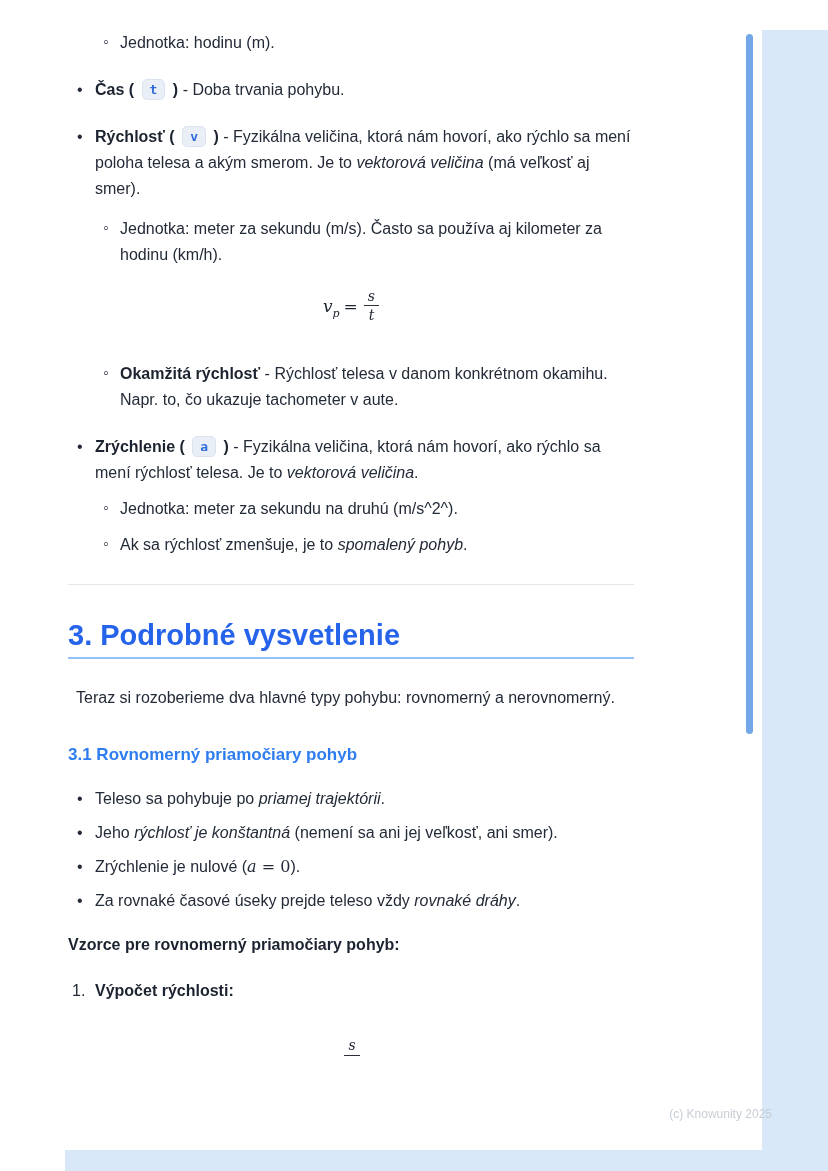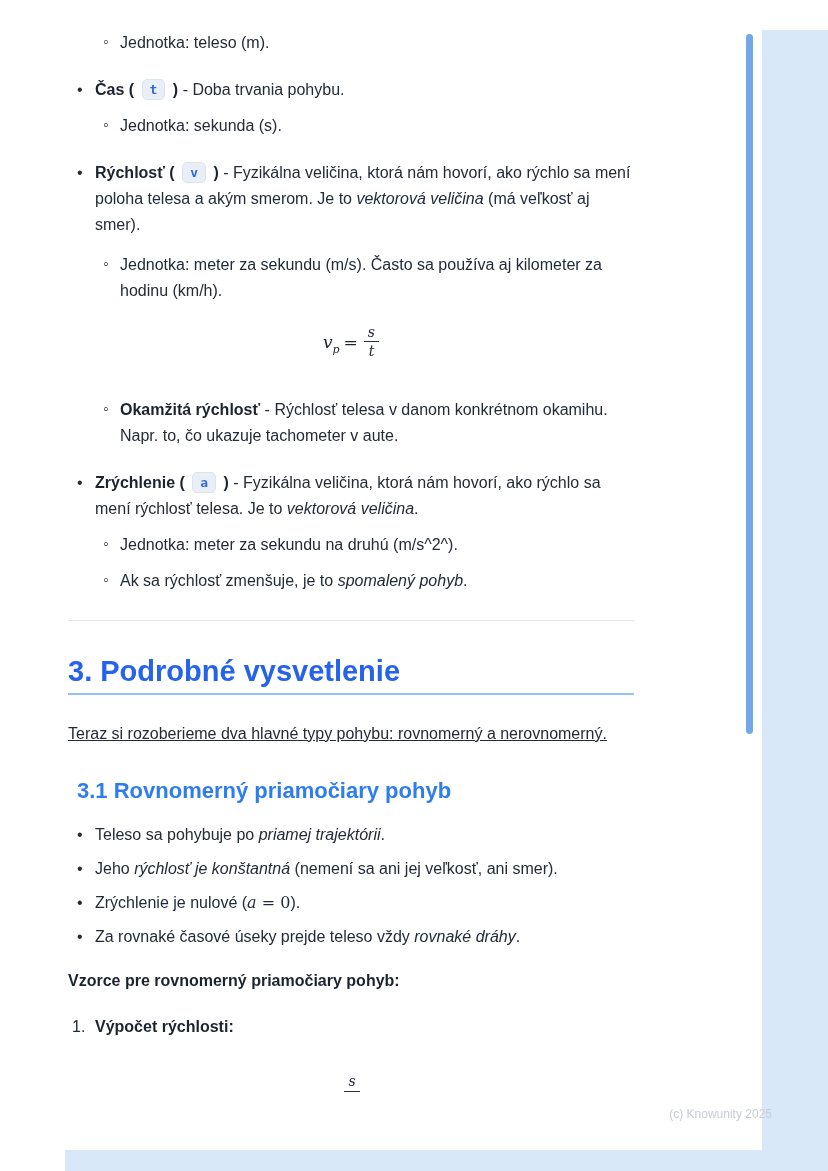--- a/index.html
+++ b/index.html
@@ -37,22 +37,22 @@
   .mvar { font-family: "DejaVu Serif", serif; font-style: italic; }
   .mrm  { font-family: "DejaVu Serif", serif; }
 
   hr.divider { border: none; border-top: 1px solid #e4e7ec; margin: 26px 0 0; }
 
   h1.h1 {
     font-size: 29px; line-height: 35px; font-weight: bold;
     color: #2563eb; margin: 33px 0 0;
     padding-bottom: 4px; border-bottom: 2px solid #94c2f7;
   }
-  p.intro { margin: 26px 0 0; text-decoration: underline; }
-  h2.h2 { font-size: 22px; line-height: 28px; font-weight: bold; color: #2e7df0; margin: 30px 9px 0; }
+  p.intro { margin: 26px 8px 0; }
+  h2.h2 { font-size: 17px; line-height: 28px; font-weight: bold; color: #2e7df0; margin: 30px 0 0; }
 
   .p-bold { margin-top: 18px; }
   .num-item { position: relative; padding-left: 27px; margin-top: 20px; }
   .num-item .marker { position: absolute; left: 4px; top: 0; }
 
   .formula {
     text-align: center; margin: 20px 0 34px;
     font-family: "DejaVu Serif", serif; font-size: 17px; color: #1d2430;
   }
   .formula .fvar { font-style: italic; }
@@ -67,28 +67,25 @@
   .side-strip { position: absolute; top: 30px; right: 0; width: 66px; bottom: 0; background: #d9e8f8; }
   .scroll-thumb { position: absolute; top: 34px; left: 746px; width: 7px; height: 700px; border-radius: 4px; background: #72a8e8; }
   .bottom-strip { position: absolute; left: 65px; right: 66px; bottom: 0; height: 21px; background: #d9e8f8; }
 </style>
 </head>
 <body>
 
 <div class="doc">
 
   <div class="li lvl2 mt-0">
-    <span><span>Jednotka: teleso (m).</span></span>
+    <span><span>Jednotka: hodinu (m).</span></span>
   </div>
 
   <div class="li lvl1 mt-lg">
     <span><strong>Čas ( </strong><code class="badge">t</code><strong> )</strong><span> - Doba trvania pohybu.</span></span>
-  </div>
-  <div class="li lvl2">
-    <span><span>Jednotka: sekunda (s).</span></span>
   </div>
 
   <div class="li lvl1 mt-lg">
     <span><strong>Rýchlosť ( </strong><code class="badge">v</code><strong> )</strong><span> - Fyzikálna veličina, ktorá nám hovorí, ako rýchlo sa mení poloha telesa a akým smerom. Je to </span><em>vektorová veličina</em><span> (má veľkosť aj smer).</span></span>
   </div>
   <div class="li lvl2 mt-md">
     <span><span>Jednotka: meter za sekundu (m/s). Často sa používa aj kilometer za hodinu (km/h).</span></span>
   </div>
 
   <div class="formula">

